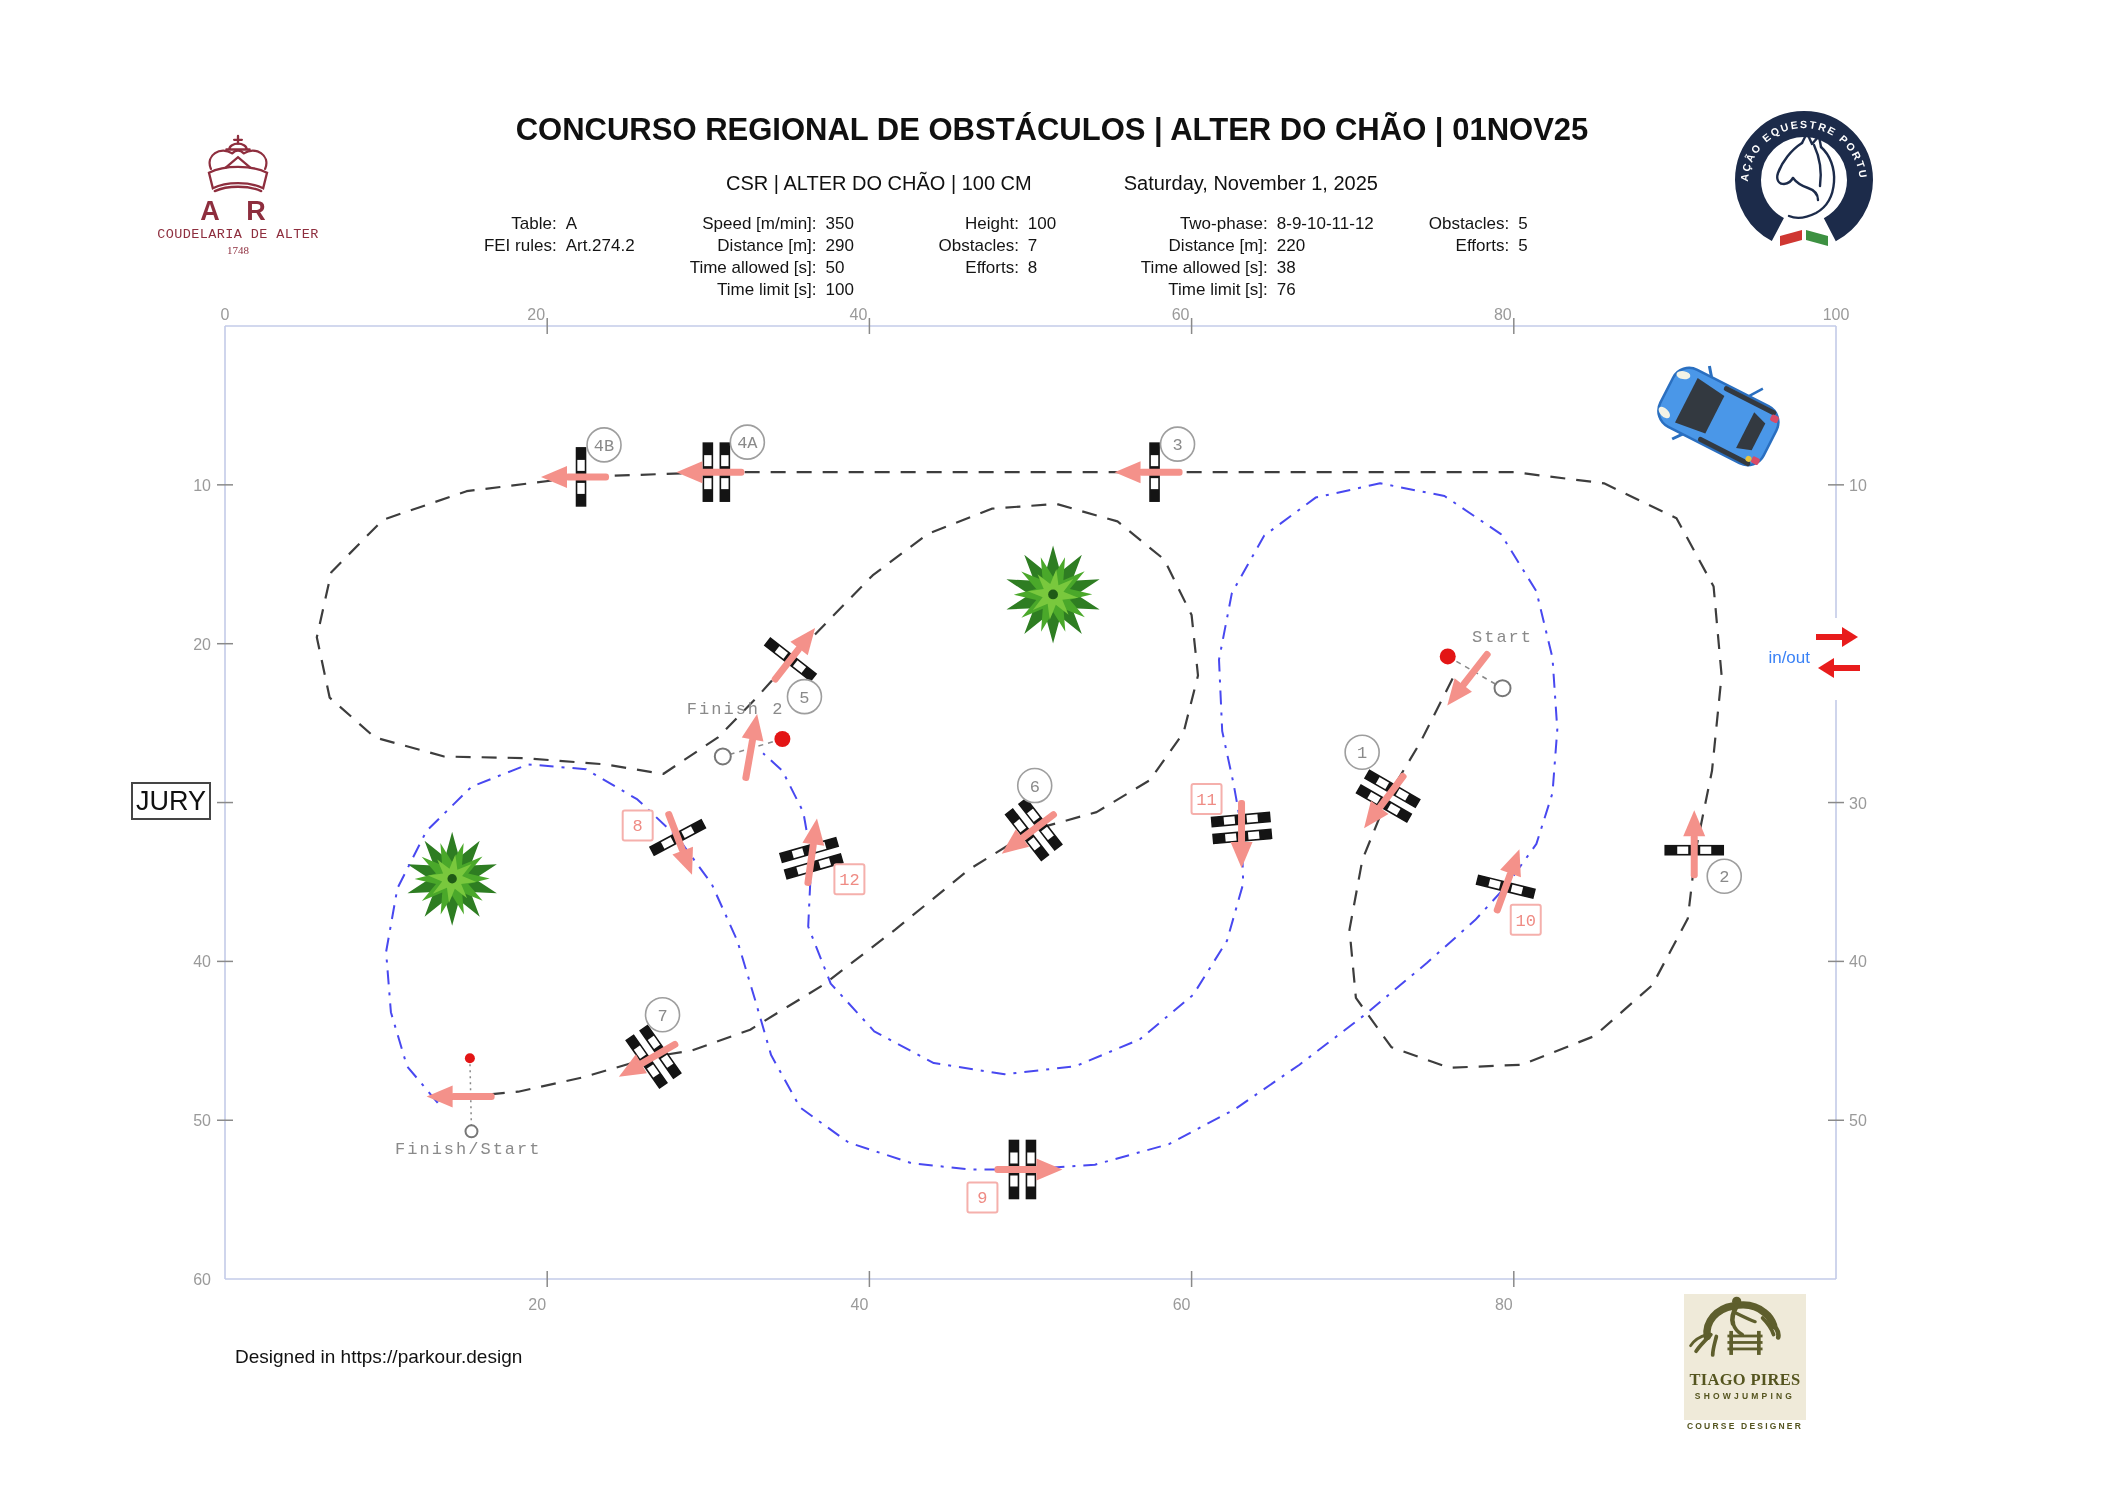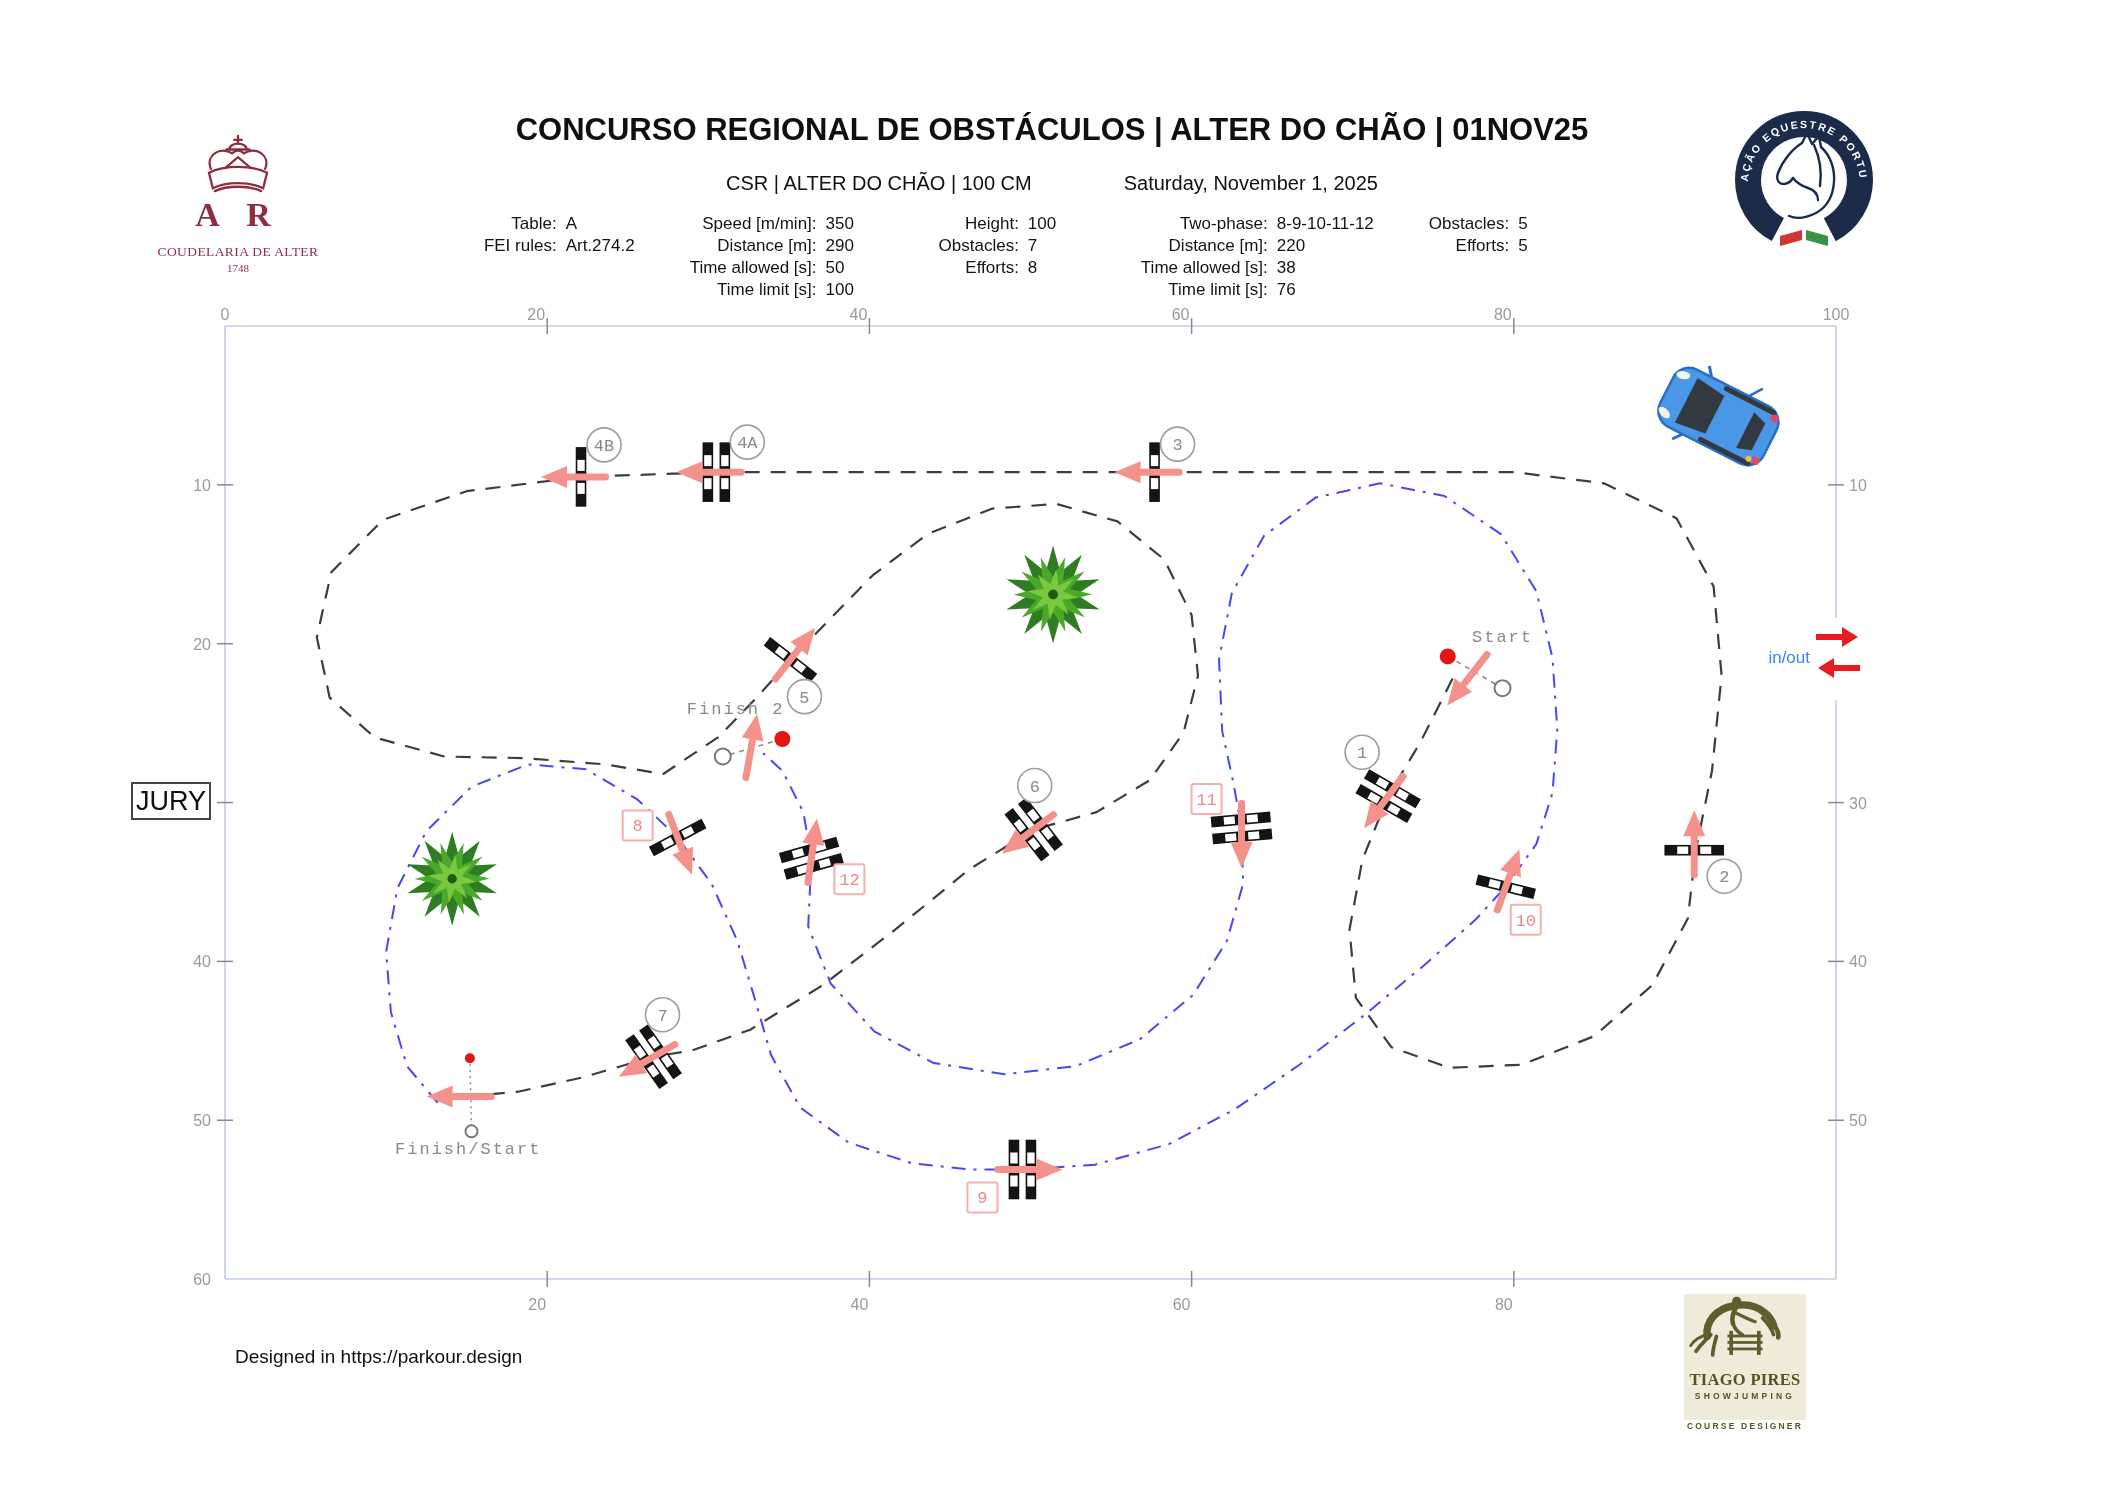--- a/index.html
+++ b/index.html
@@ -8,22 +8,22 @@
   .subtitle-row{position:absolute;top:172px;left:0;width:100%;display:flex;justify-content:center;gap:92px;font-size:20px;color:#101010;z-index:2}
   .info-table{position:absolute;top:214px;left:0;width:100%;display:flex;justify-content:center;gap:55px;font-size:17px;color:#141414;z-index:2;transform:translateX(-22px)}
   .info-col{display:grid;grid-template-columns:auto auto;column-gap:9px;row-gap:2px;align-content:start}
   .info-col .lbl{text-align:right;white-space:nowrap}
   .info-col .val{text-align:left;white-space:nowrap;min-width:58px}
   #course-svg{position:absolute;left:0;top:0;z-index:1}
   .jury{position:absolute;left:131px;top:782px;width:76px;height:34px;border:2px solid #454545;background:#fff;z-index:3;display:flex;align-items:center;justify-content:center;font-size:27px;color:#101010}
   .inout{position:absolute;left:1736px;top:648px;width:74px;text-align:right;font-size:17px;color:#3b82f6;z-index:3}
   .credit{position:absolute;left:235px;top:1346px;font-size:19px;color:#111;z-index:2}
   .cou-logo{position:absolute;left:150px;top:134px;width:176px;text-align:center;color:#8e2e3e;z-index:2}
-  .cou-monogram{font-family:Liberation Serif, serif;font-size:34px;font-weight:bold;letter-spacing:10px;margin-top:-2px}
-  .cou-name{font-family:Liberation Serif, serif;font-size:13.5px;letter-spacing:0.4px;margin-top:10px;white-space:nowrap}
+  .cou-monogram{font-family:Liberation Sans, sans-serif;font-size:27px;font-weight:bold;letter-spacing:10px;margin-top:-2px}
+  .cou-name{font-family:Liberation Mono, monospace;font-size:13.5px;letter-spacing:0.4px;margin-top:0;white-space:nowrap}
   .cou-year{font-family:"Liberation Serif",serif;font-size:11px;margin-top:2px}
   .fep-logo{position:absolute;left:1726px;top:98px;width:156px;height:168px;z-index:2}
   .designer-logo{position:absolute;left:1684px;top:1294px;width:122px;height:126px;background:#efead9;text-align:center;color:#55551f;z-index:2}
   .designer-name{font-family:Liberation Serif, serif;font-weight:bold;font-size:16.5px;letter-spacing:0.3px;margin-top:0}
   .designer-sub1{font-size:8.5px;font-weight:bold;letter-spacing:3.2px;margin-top:1px}
   .designer-sub2{font-size:8.5px;font-weight:bold;letter-spacing:2.2px;margin-top:20px}
 </style>
 </head>
 <body>
 

